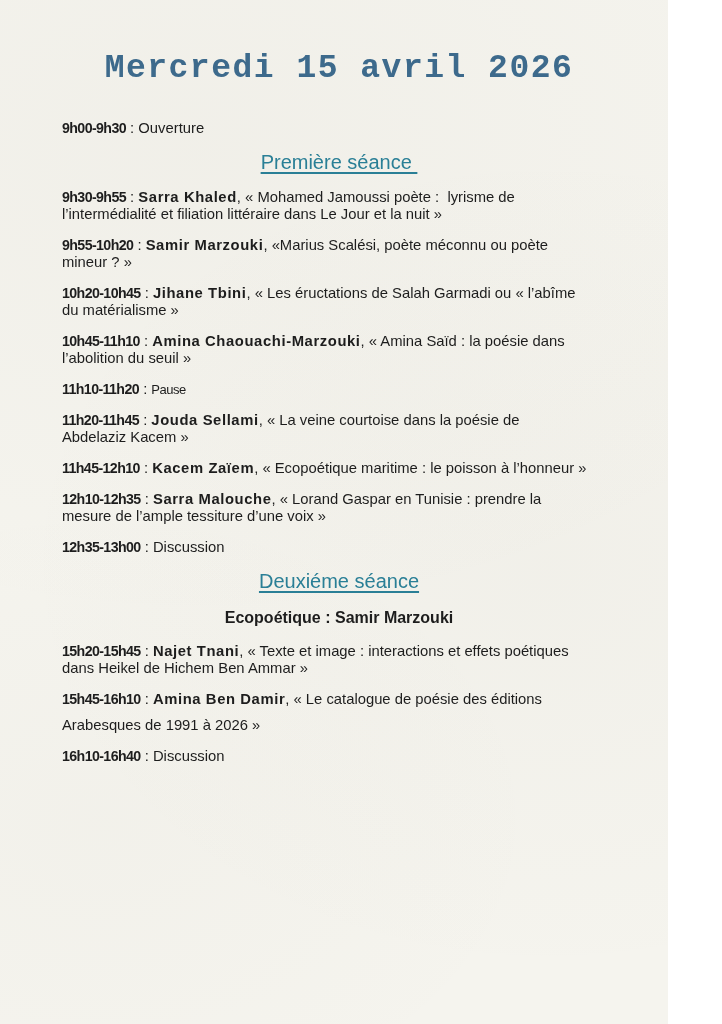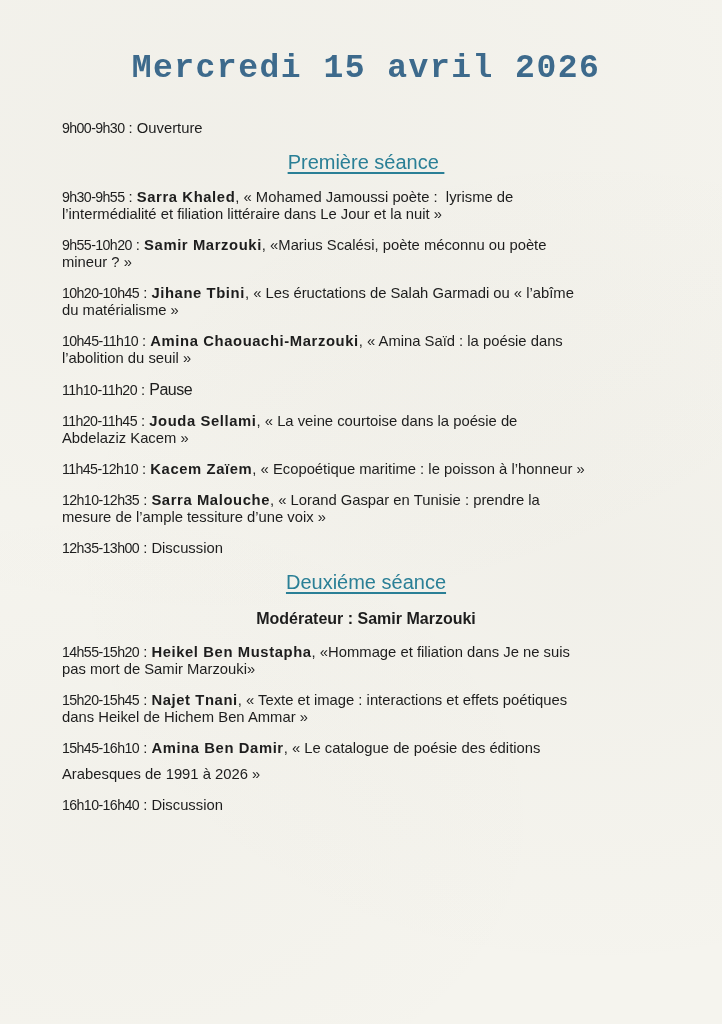--- a/index.html
+++ b/index.html
@@ -4,21 +4,21 @@
 <style>
   html, body { margin: 0; padding: 0; }
   body {
     width: 722px; height: 1024px;
     font-family: "Liberation Sans", sans-serif;
     color: #1d1d1d;
     background: #fff;
   }
   .page {
     position: relative;
-    width: 722px; height: 1024px;
+    width: 668px; height: 1024px;
     overflow: hidden;
     background:
       radial-gradient(1200px 800px at 30% 15%, rgba(120,110,90,0.035), transparent 60%),
       radial-gradient(900px 700px at 82% 55%, rgba(120,110,90,0.03), transparent 60%),
       radial-gradient(700px 500px at 15% 80%, rgba(120,110,90,0.025), transparent 65%),
       #f5f4ee;
   }
   .content {
     padding: 48px 52px 0 62px;
   }
@@ -32,32 +32,32 @@
     color: #3d6a8c;
     line-height: 42px;
   }
   .entry {
     margin: 0 0 14px 0;
     font-size: 14.8px;
     line-height: 17px;
   }
   .entry span { white-space: pre-wrap; }
   .time {
-    font-weight: normal;
+    font-weight: bold;
     font-size: 14.2px;
     letter-spacing: -0.6px;
   }
   .sep { }
   .speaker {
     font-weight: bold;
     letter-spacing: 0.6px;
     margin-top: 33px;
   }
   .label-condensed {
-    font-size: 16px;
+    font-size: 13px;
     letter-spacing: -0.5px;
   }
   .entry-cont {
     margin-top: 9px;
     white-space: pre-wrap;
   }
   .section-heading {
     margin: 2px 0 15px 0;
     text-align: center;
     font-size: 20px;
@@ -111,25 +111,23 @@
 
     <p class="entry"><span class="time">11h45-12h10</span><span class="sep"> : </span><span class="speaker">Kacem Zaïem</span><span>, « Ecopoétique maritime : le poisson à l’honneur »</span></p>
 
     <p class="entry"><span class="time">12h10-12h35</span><span class="sep"> : </span><span class="speaker">Sarra Malouche</span><span>, « Lorand Gaspar en Tunisie : prendre la
 mesure de l’ample tessiture d’une voix »</span></p>
 
     <p class="entry"><span class="time">12h35-13h00</span><span class="sep"> : </span><span>Discussion</span></p>
 
     <h2 class="section-heading"><span class="heading-text">Deuxiéme séance</span></h2>
 
-    <p class="moderator">Modérateur : Samir Marzouki</p>
+    <p class="moderator">Ecopoétique : Samir Marzouki</p>
 
 
-    <p class="entry"><span class="time">14h55-15h20</span><span class="sep"> : </span><span class="speaker">Heikel Ben Mustapha</span><span>, «Hommage et filiation dans Je ne suis
-pas mort de Samir Marzouki»</span></p>
 
     <p class="entry"><span class="time">15h20-15h45</span><span class="sep"> : </span><span class="speaker">Najet Tnani</span><span>, « Texte et image : interactions et effets poétiques
 dans Heikel de Hichem Ben Ammar »</span></p>
 
     <p class="entry"><span class="time">15h45-16h10</span><span class="sep"> : </span><span class="speaker">Amina Ben Damir</span><span>, « Le catalogue de poésie des éditions</span><span class="entry-cont" style="display:block;">Arabesques de 1991 à 2026 »</span></p>
 
     <p class="entry"><span class="time">16h10-16h40</span><span class="sep"> : </span><span>Discussion</span></p>
 
   </div>
 </div>

